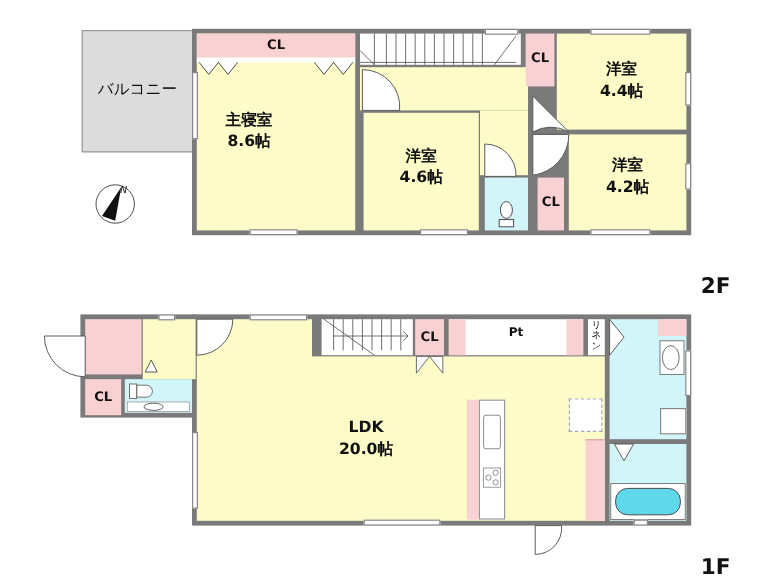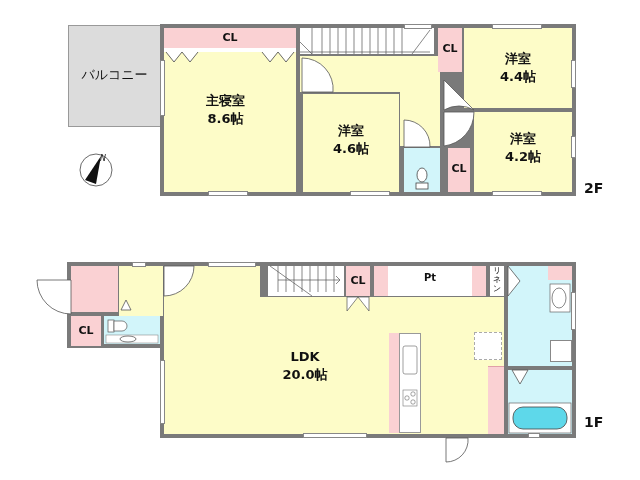--- a/index.html
+++ b/index.html
@@ -8,38 +8,38 @@
   .room{position:absolute;}
   .yellow{background:#fdfcc8;}
   .pink{background:#fad1d3;}
   .blue{background:#d2f5fa;}
   .grey{background:#dcdcdc;}
   .white{background:#ffffff;}
   .label{position:absolute;font-weight:bold;color:#111;text-align:center;line-height:1.35;white-space:pre-line;}
   .lbl-sm{font-size:11px;}
   .lbl-md{font-size:13px;}
   .win{position:absolute;background:#fff;border:1px solid #888;box-sizing:border-box;}
-  .floor-tag{position:absolute;font-weight:bold;font-size:14px;color:#111;}
+  .floor-tag{position:absolute;font-weight:bold;font-size:18px;color:#111;margin-top:48px;}
   svg{position:absolute;overflow:visible;}
 </style>
 </head>
 <body>
 
 <div>
 
   <div class="room grey" style="left:68px;top:25px;width:93px;height:102px;border:1px solid #999;box-sizing:border-box;"></div>
   <div class="label lbl-md" style="left:68px;top:66px;width:93px;font-weight:normal;">バルコニー</div>
 
   <div class="wall" style="left:160px;top:24px;width:416px;height:172px;"></div>
 
   <div class="room yellow" style="left:164px;top:28px;width:132px;height:164px;"></div>
   <div class="room pink" style="left:164px;top:28px;width:132px;height:20px;"></div>
   <div class="room white" style="left:164px;top:48px;width:132px;height:4px;"></div>
   <div class="label lbl-sm" style="left:164px;top:31px;width:132px;">CL</div>
-  <div class="label lbl-md" style="left:166px;top:92px;width:119px;">主寝室
+  <div class="label lbl-md" style="left:148px;top:92px;width:119px;">主寝室
 8.6帖</div>
   <svg style="left:166px;top:51px;" width="128" height="14">
     <polyline points="0,1 8,11 16,1 24,11 32,1" fill="#fff" stroke="#444" stroke-width="0.8"></polyline>
     <polyline points="96,1 104,11 112,1 120,11 128,1" fill="#fff" stroke="#444" stroke-width="0.8"></polyline>
   </svg>
 
   <div class="room white" style="left:300px;top:28px;width:134px;height:26px;"></div>
   <svg style="left:300px;top:28px;" width="134" height="26">
     <g stroke="#555" stroke-width="0.7" fill="none">
       <line x1="12" y1="0" x2="12" y2="26"></line>

